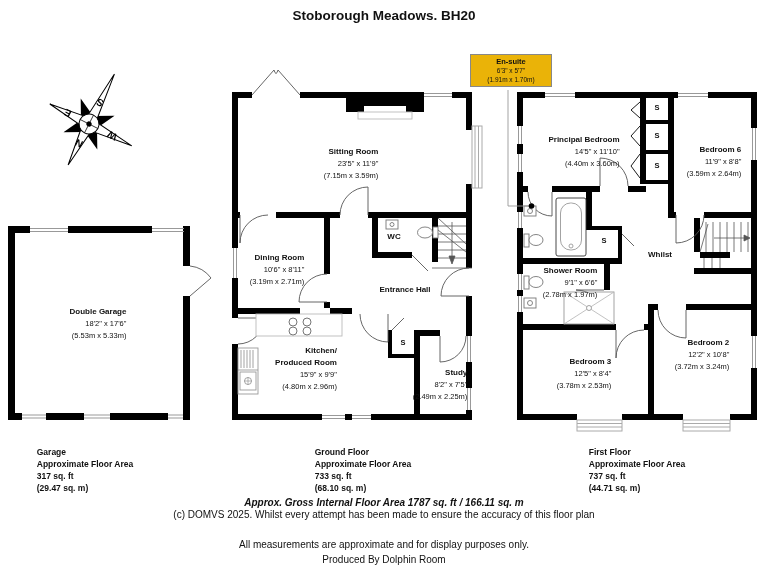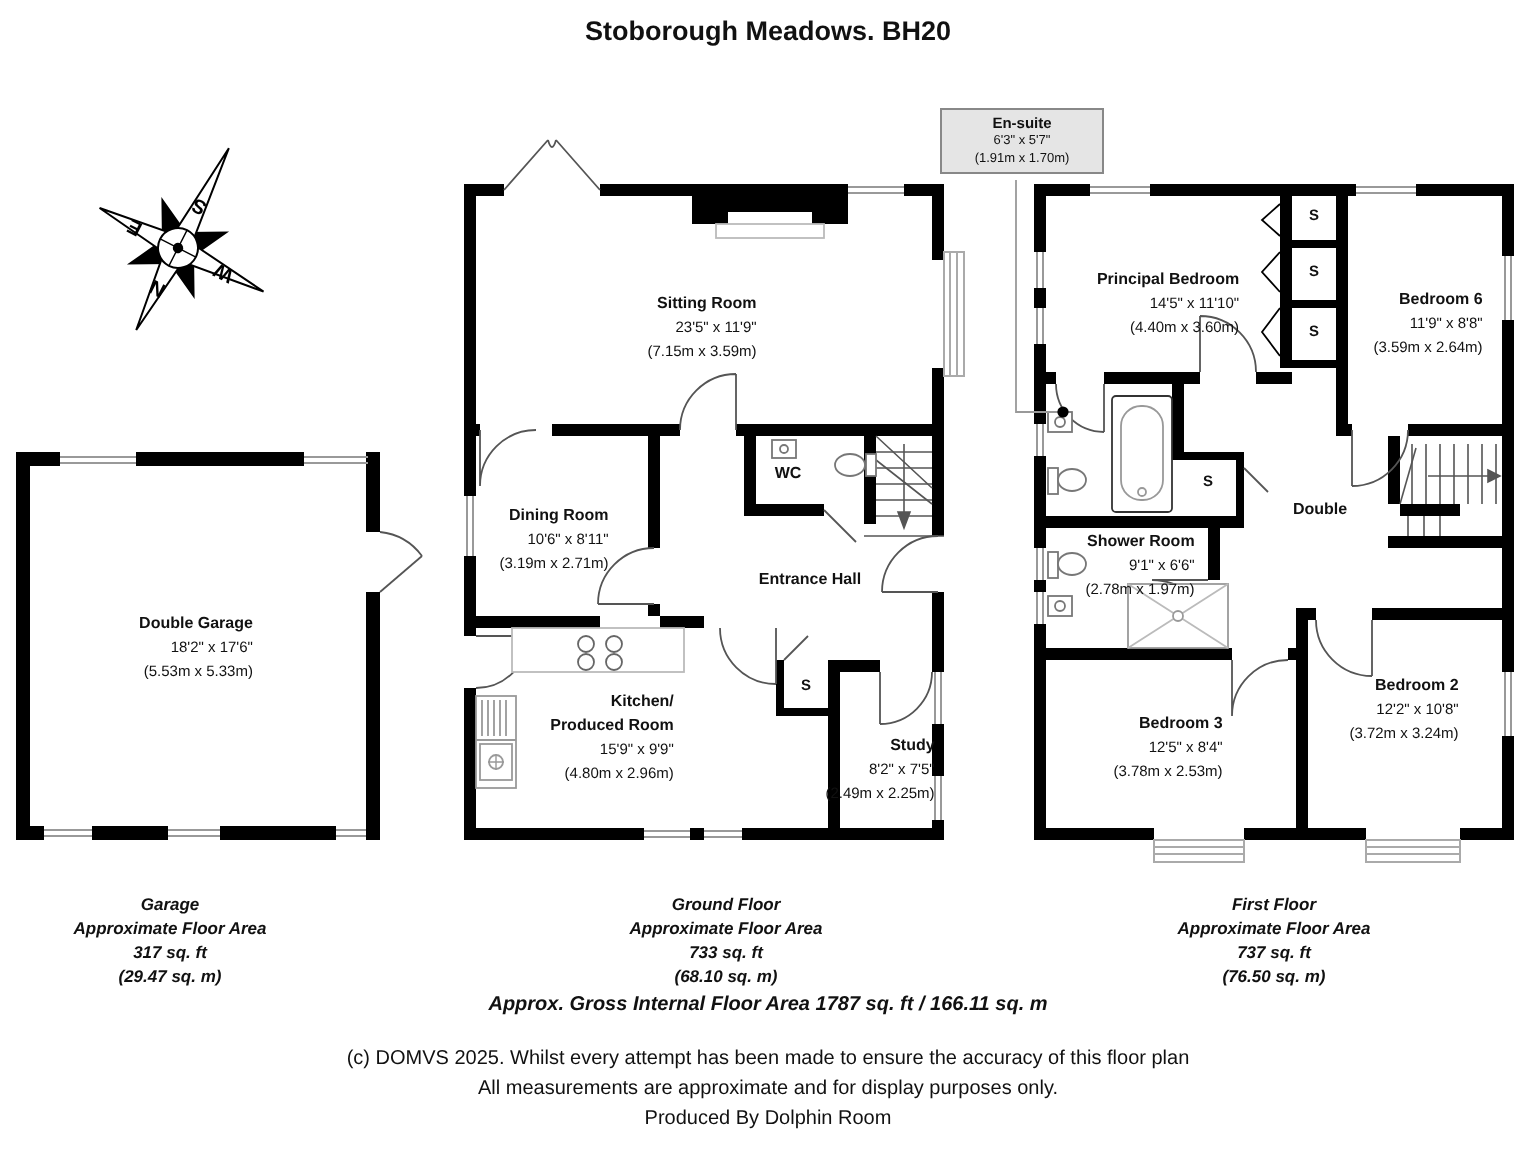--- a/index.html
+++ b/index.html
@@ -4,24 +4,24 @@
 <style>
   html,body{margin:0;padding:0;}
   body{width:768px;height:576px;position:relative;background:#fff;font-family:"Liberation Sans",sans-serif;color:#111;overflow:hidden;}
   svg{position:absolute;left:0;top:0;}
   .title{position:absolute;left:384px;top:8px;transform:translateX(-50%);font-size:13.5px;font-weight:700;white-space:nowrap;}
   .lbl{position:absolute;transform:translateX(-50%);text-align:right;white-space:nowrap;}
   .lbl .rn{font-weight:700;font-size:8px;line-height:12px;}
   .lbl .dim{font-size:7.5px;line-height:12px;}
   .single{position:absolute;transform:translateX(-50%);font-weight:700;font-size:8px;white-space:nowrap;}
   .s-label{position:absolute;transform:translateX(-50%);font-weight:700;font-size:7.5px;}
-  .callout{position:absolute;left:470px;top:54px;width:80px;border:1px solid #888;background:#e5e5e5;text-align:center;padding:2px 0;z-index:3;}
+  .callout{position:absolute;left:470px;top:54px;width:80px;border:1px solid #888;background:#eab308;text-align:center;padding:2px 0;z-index:3;}
   .callout .rn{font-size:7.5px;font-weight:700;line-height:9px;}
   .callout .dim{font-size:6.5px;line-height:9px;}
-  .summary{position:absolute;transform:translateX(-50%);text-align:center;white-space:nowrap;font-style:italic;}
+  .summary{position:absolute;transform:translateX(-50%);text-align:left;white-space:nowrap;}
   .summary div{font-weight:700;font-size:8.5px;line-height:12px;}
   .gross{position:absolute;left:384px;top:497px;transform:translateX(-50%);font-weight:700;font-size:10px;white-space:nowrap;font-style:italic;}
   .foot{position:absolute;left:384px;transform:translateX(-50%);font-size:10px;white-space:nowrap;}
 </style>
 </head>
 <body>
 
 <svg width="768" height="576" viewBox="0 0 768 576">
 
   <g transform="translate(89,124) rotate(207)">
@@ -341,21 +341,21 @@
   <div class="dim">11'9" x 8'8"</div>
   <div class="dim">(3.59m x 2.64m)</div>
 </div>
 
 <div class="lbl" style="left:570px;top:265px;">
   <div class="rn">Shower Room</div>
   <div class="dim">9'1" x 6'6"</div>
   <div class="dim">(2.78m x 1.97m)</div>
 </div>
 
-<div class="single" style="left:660px;top:250px;">Double</div>
+<div class="single" style="left:660px;top:250px;">Whilst</div>
 
 <div class="lbl" style="left:584px;top:356px;">
   <div class="rn">Bedroom 3</div>
   <div class="dim">12'5" x 8'4"</div>
   <div class="dim">(3.78m x 2.53m)</div>
 </div>
 
 <div class="lbl" style="left:702px;top:337px;">
   <div class="rn">Bedroom 2</div>
   <div class="dim">12'2" x 10'8"</div>
@@ -379,20 +379,20 @@
   <div>Ground Floor</div>
   <div>Approximate Floor Area</div>
   <div>733 sq. ft</div>
   <div>(68.10 sq. m)</div>
 </div>
 
 <div class="summary" style="left:637px;top:446px;">
   <div>First Floor</div>
   <div>Approximate Floor Area</div>
   <div>737 sq. ft</div>
-  <div>(76.50 sq. m)</div>
+  <div>(44.71 sq. m)</div>
 </div>
 
 <div class="gross">Approx. Gross Internal Floor Area 1787 sq. ft / 166.11 sq. m</div>
 
-<div class="foot" style="top:524px;">(c) DOMVS 2025. Whilst every attempt has been made to ensure the accuracy of this floor plan</div>
+<div class="foot" style="top:509px;">(c) DOMVS 2025. Whilst every attempt has been made to ensure the accuracy of this floor plan</div>
 <div class="foot" style="top:539px;">All measurements are approximate and for display purposes only.</div>
 <div class="foot" style="top:554px;">Produced By Dolphin Room</div>
 
 </body></html>

